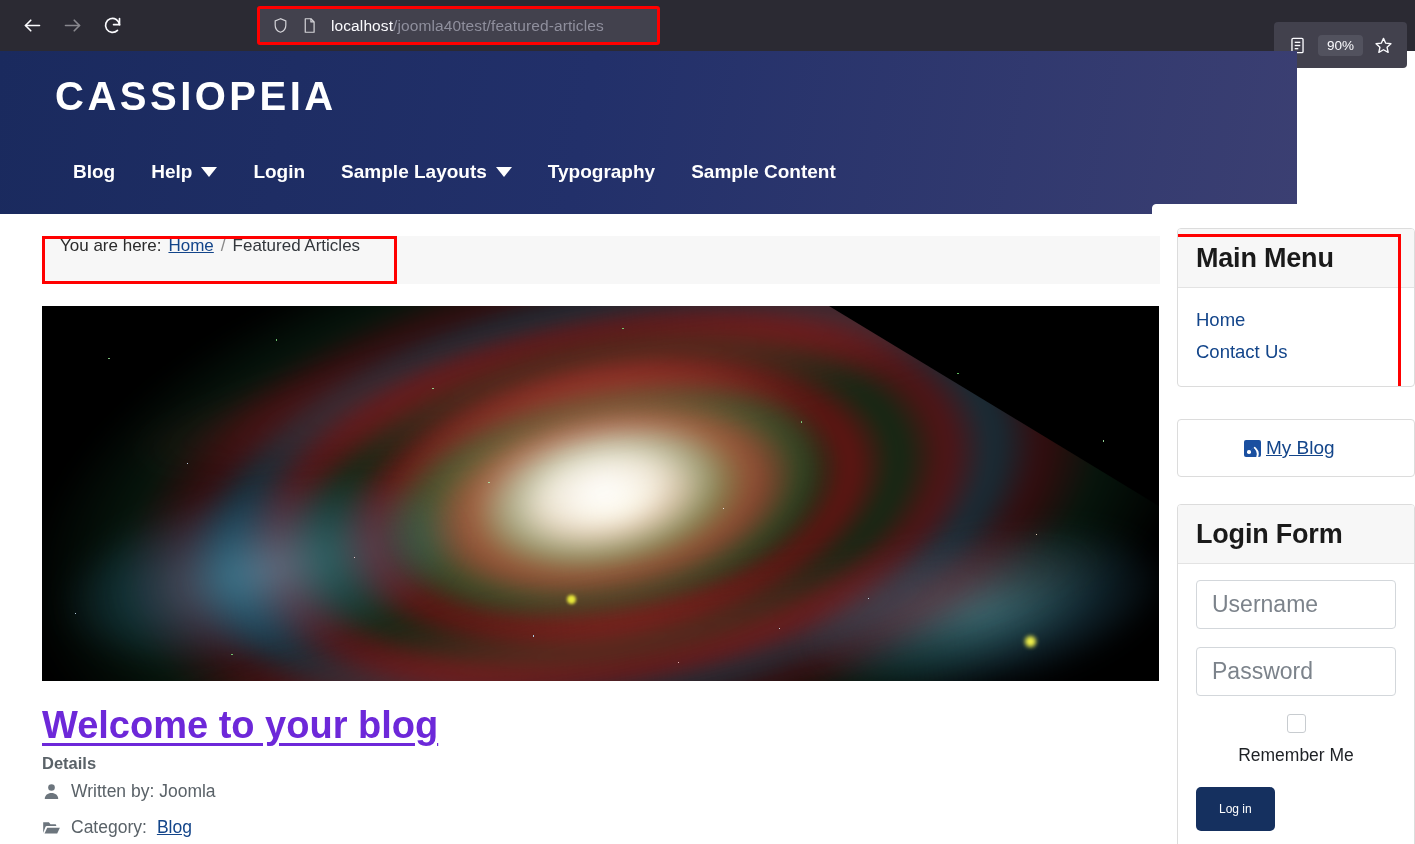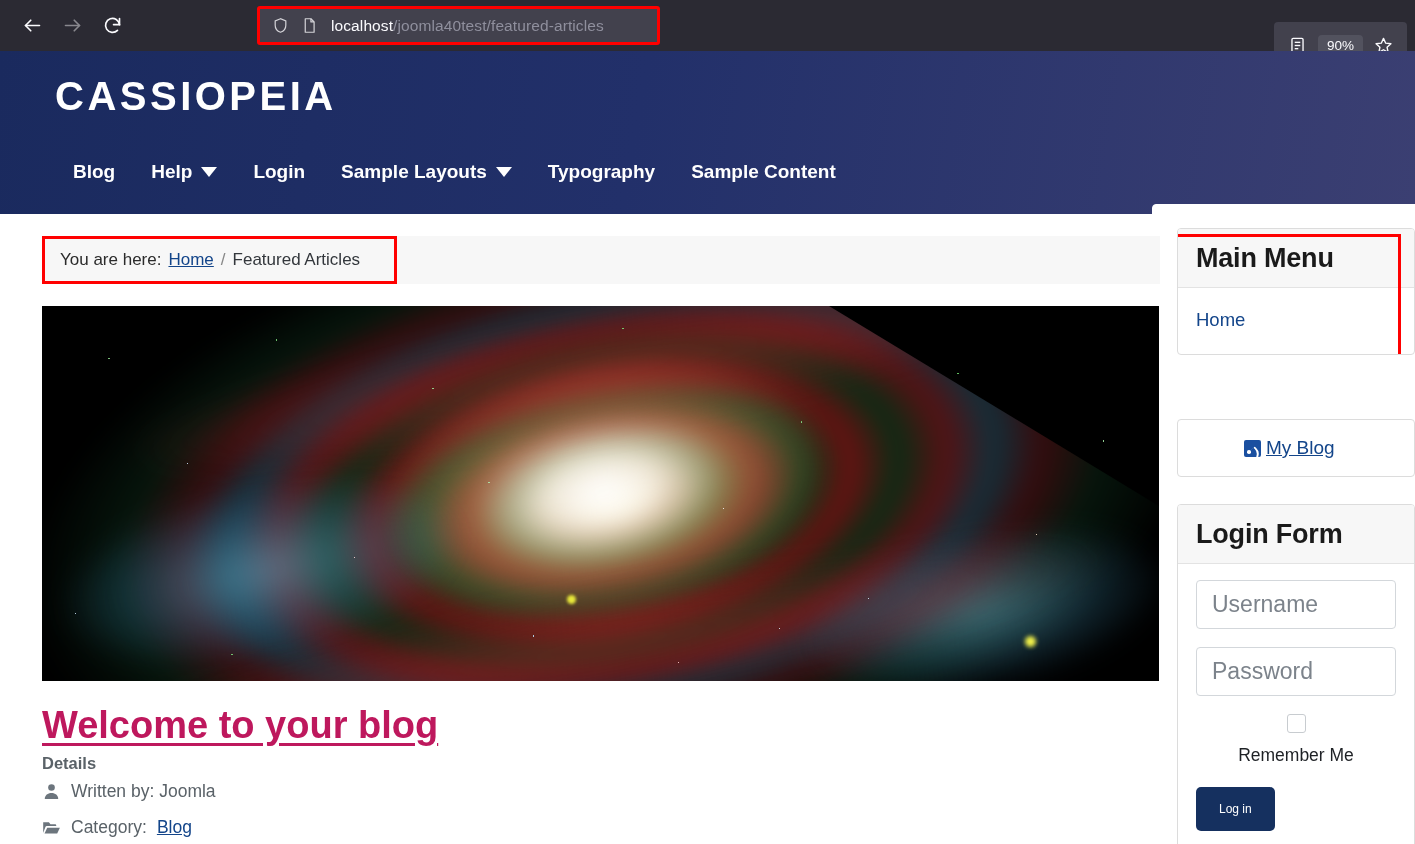--- a/index.html
+++ b/index.html
@@ -59,21 +59,21 @@
   #chrome-right .cbtn svg { width: 19px; height: 19px; }
   #zoom-badge {
     background: #52525e; color: #fbfbfe;
     border-radius: 4px; padding: 3px 9px;
     font-size: 13.5px;
   }
 
   
   #site-header {
     position: absolute; top: 51px; left: 0;
-    width: 1415px; height: 163px;
+    width: 1297px; height: 163px;
     background: linear-gradient(100deg, #1a2a5e 0%, #22306a 45%, #3b3f72 100%);
   }
   #site-logo {
     position: absolute; left: 55px; top: 23px;
     font-size: 40px; font-weight: bold;
     color: #ffffff; letter-spacing: 3.5px;
   }
   #main-nav {
     position: absolute; left: 55px; top: 104px;
     display: flex; align-items: center; gap: 0px;
@@ -105,21 +105,21 @@
   #page-body {
     position: absolute; top: 214px; left: 0;
     width: 1415px; height: 630px; background: #ffffff;
   }
 
   
   #breadcrumb-bar {
     position: absolute; left: 42px; top: 22px;
     width: 1118px; height: 48px;
     background: #f7f7f7;
-    display: flex; align-items: center;
+    display: flex; align-items: flex-start;
   }
   #breadcrumb-box {
     position: absolute; left: 42px; top: 22px;
     width: 355px; height: 48px;
     border: 3px solid #ff0000;
   }
   #breadcrumb {
     display: flex; align-items: center; gap: 7px;
     padding-left: 18px; font-size: 17px; color: #2b2b2b;
   }
@@ -138,21 +138,21 @@
   }
   .gx {
     position: absolute; border-radius: 50%;
     filter: blur(1px);
   }
 
   
   #article-title {
     position: absolute; left: 42px; top: 490px;
     font-size: 38px; font-weight: bold;
-    color: #be185d; text-decoration: underline;
+    color: #6d28d9; text-decoration: underline;
     text-underline-offset: 5px;
   }
   #details-label {
     position: absolute; left: 42px; top: 540px;
     font-size: 16.5px; font-weight: bold; color: #5a6268;
   }
   .meta-row {
     position: absolute; left: 42px;
     display: flex; align-items: center; gap: 10px;
     font-size: 17.5px; color: #5a6268;
@@ -416,20 +416,21 @@
     <span>Category:</span>
     <a>Blog</a>
   </div>
 
   <div id="sidebar">
 
     <div class="module" id="mainmenu-module">
       <div class="module-head">Main Menu</div>
       <div class="module-body">
         <a class="menu-link">Home</a>
+        <a class="menu-link">Contact Us</a>
       </div>
       <div id="mainmenu-box"></div>
     </div>
 
     <div class="module" id="blog-module">
       <div class="module-body">
         <a id="rss-link">
           <span id="rss-icon"></span>
           <span>My Blog</span>
         </a>

